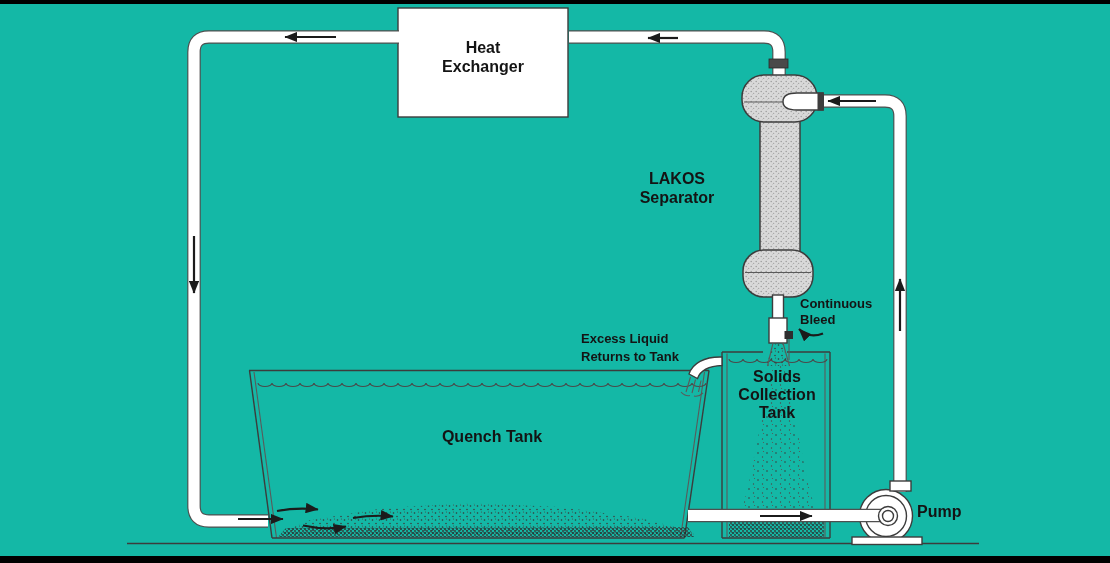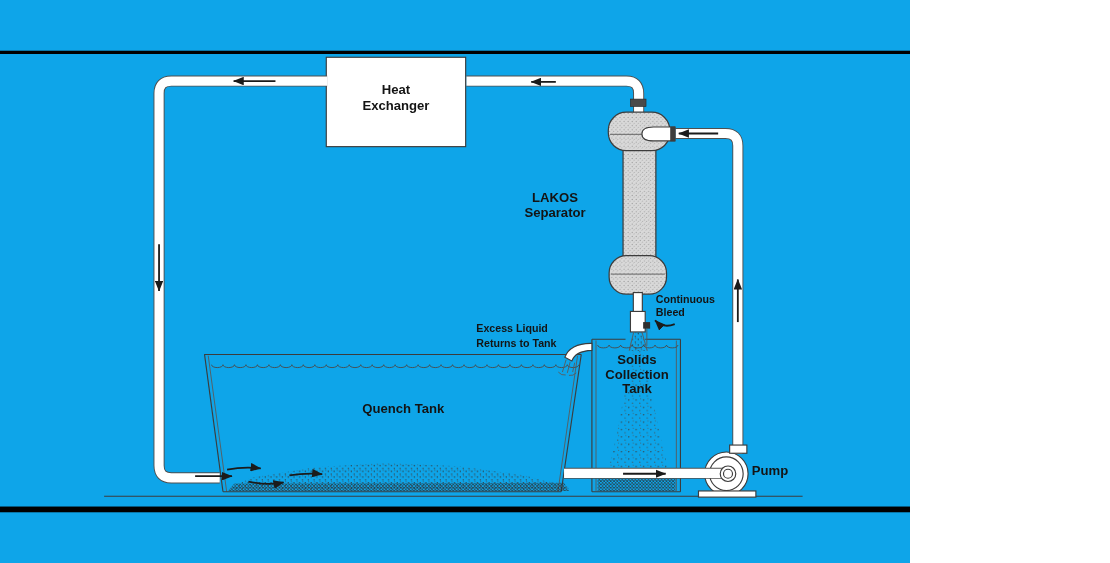--- a/index.html
+++ b/index.html
@@ -1,16 +1,16 @@
 <!DOCTYPE html>
 <html><head>
 <meta charset="utf-8">
 <style>
   html,body{margin:0;padding:0;background:#ffffff;}
-  .stage{position:relative;width:910px;height:563px;background:#0ea5e9;overflow:hidden;
+  .stage{position:relative;width:1110px;height:563px;background:#14b8a6;overflow:hidden;
          font-family:"Liberation Sans",sans-serif;}
   .stage svg{position:absolute;left:0;top:0;width:100%;height:100%;}
   .po{fill:none;stroke:#4f4f4f;stroke-width:13.5;}
   .pi{fill:none;stroke:#ffffff;stroke-width:11.2;}
   .ln{fill:none;stroke:#3c3c3c;stroke-width:1.4;}
   .ln2{fill:none;stroke:#5a5a5a;stroke-width:1.1;}
   .wht{fill:#ffffff;stroke:#3c3c3c;stroke-width:1.4;}
   .ves{fill:url(#stip);stroke:#3c3c3c;stroke-width:1.5;}
   .flow{fill:none;stroke:#1b1b1b;stroke-width:2.2;marker-end:url(#ah);}
   .wave{fill:none;stroke:#4a4a4a;stroke-width:1.1;}

